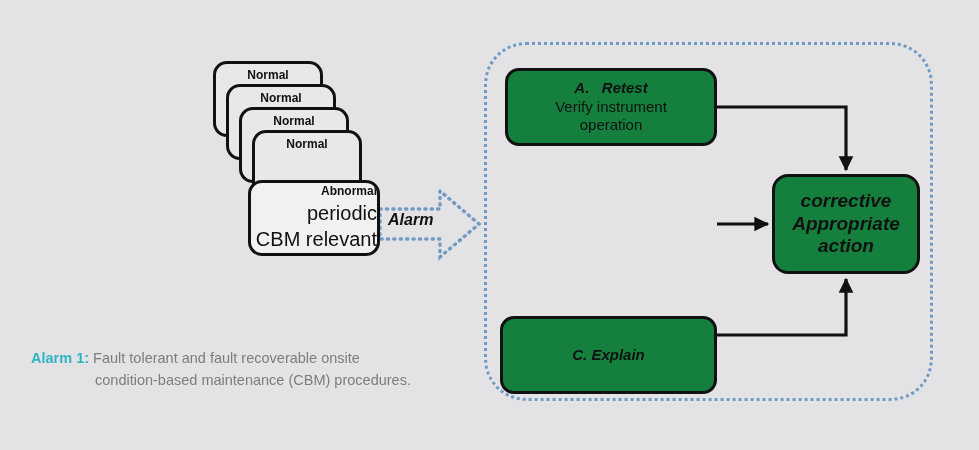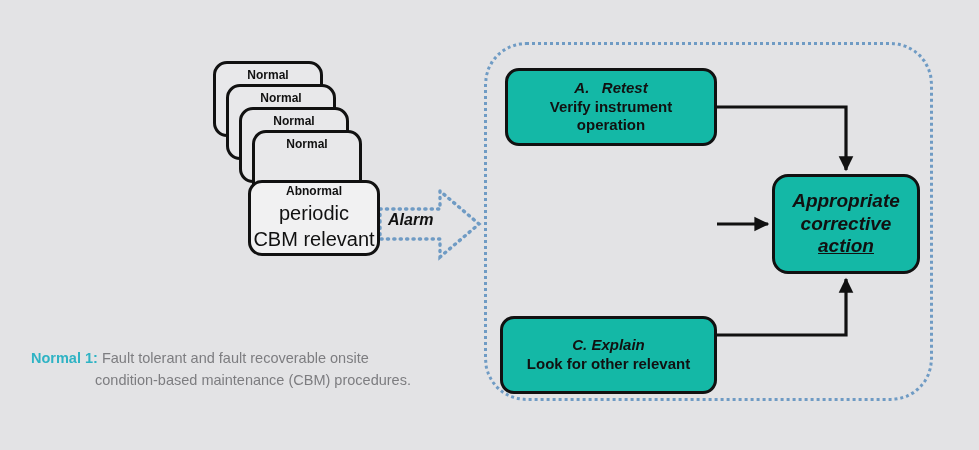--- a/index.html
+++ b/index.html
@@ -16,40 +16,40 @@
   }
   #figure-root {
     position: absolute;
     inset: 0;
   }
 
   
   .flowbox {
     position: absolute;
     box-sizing: border-box;
-    background: #14b8a6;
+    background: #15803d;
     border: 3px solid #111111;
     border-radius: 14px;
     display: flex;
     flex-direction: column;
     align-items: center;
     justify-content: center;
     text-align: center;
     color: #111111;
     line-height: 1.24;
   }
   .flowbox .ttl {
     font-weight: bold;
     font-style: italic;
     font-size: 15px;
     white-space: pre;
   }
   .flowbox .sub {
     font-size: 15px;
-    font-weight: bold;
+    font-weight: normal;
     font-style: normal;
     text-align: center;
   }
 
   
   .card {
     position: absolute;
     box-sizing: border-box;
     background: #e8e8ea;
     border: 3px solid #111111;
@@ -63,20 +63,21 @@
   }
   .card .ttl {
     font-weight: bold;
     font-size: 12px;
   }
   .card-abnormal {
     background: #f1f1f2;
     justify-content: center;
     padding-top: 0;
     line-height: 1.3;
+    align-items: flex-end;
   }
   .card-abnormal .sub {
     font-size: 20px;
   }
 
   
   #dotted-container {
     position: absolute;
     left: 484px;
     top: 42px;
@@ -167,40 +168,39 @@
 
   <div class="flowbox" style="left:505px; top:68px; width:212px; height:78px;">
     <span class="ttl">A.   Retest</span>
     <span class="sub">Verify instrument</span>
     <span class="sub">operation</span>
   </div>
 
 
   <div class="flowbox" style="left:500px; top:296px; width:217px; height:78px;margin-top:20px;">
     <span class="ttl">C. Explain</span>
-    <span class="sub">Look for other relevant</span>
   </div>
 
   <div class="flowbox" style="left:772px; top:174px; width:148px; height:100px; border-radius:16px; line-height:1.2;">
+    <span class="ttl" style="font-size:19px;">corrective</span>
     <span class="ttl" style="font-size:19px;">Appropriate</span>
-    <span class="ttl" style="font-size:19px;">corrective</span>
-    <span class="ttl" style="font-size:19px;text-decoration:underline;">action</span>
+    <span class="ttl" style="font-size:19px;">action</span>
   </div>
 
   <svg id="connectors" viewBox="0 0 979 450">
     <defs>
       <marker id="ah" viewBox="0 0 10 10" refX="8.2" refY="5" markerWidth="5.2" markerHeight="5.2" orient="auto-start-reverse">
         <path d="M 0 0.6 L 9 5 L 0 9.4 z" fill="#111111"></path>
       </marker>
     </defs>
 
     <path d="M 717 107 L 846 107 L 846 170" fill="none" stroke="#111111" stroke-width="3.2" marker-end="url(#ah)"></path>
 
     <path d="M 717 224 L 768 224" fill="none" stroke="#111111" stroke-width="3.2" marker-end="url(#ah)"></path>
 
     <path d="M 717 335 L 846 335 L 846 279" fill="none" stroke="#111111" stroke-width="3.2" marker-end="url(#ah)"></path>
   </svg>
 
   <div id="caption">
-    <span class="cap-label">Normal 1:</span><span> Fault tolerant and fault recoverable onsite condition-based maintenance (CBM) procedures.</span>
+    <span class="cap-label">Alarm 1:</span><span> Fault tolerant and fault recoverable onsite condition-based maintenance (CBM) procedures.</span>
   </div>
 
 </div>
 
 </body></html>

